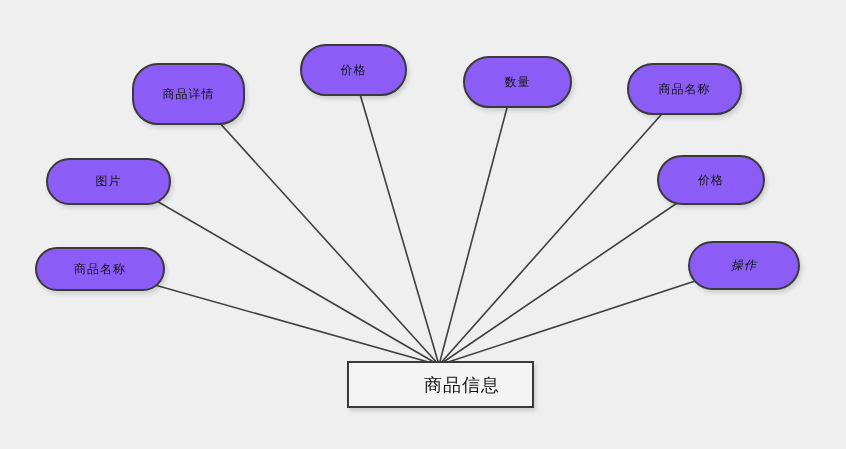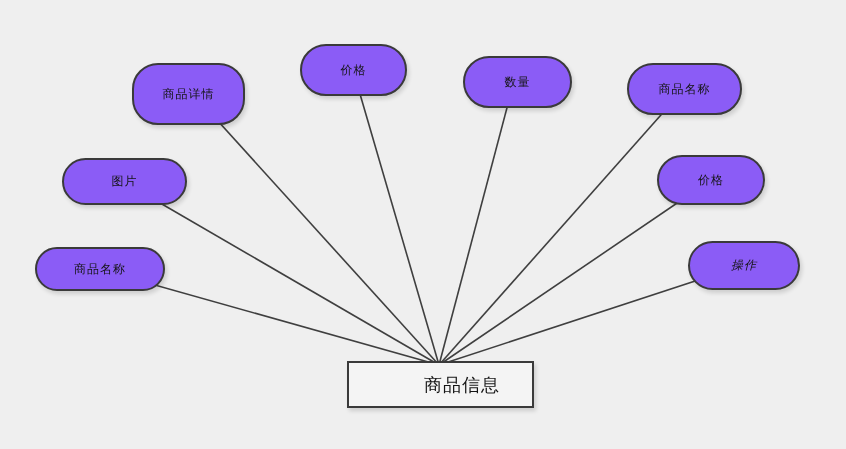--- a/index.html
+++ b/index.html
@@ -42,21 +42,21 @@
   }
   .ellipse { border-radius: 26px; }
   .entity {
     border-radius: 0;
     background: #f4f4f4;
     font-size: 18px;
     padding-left: 43px;
   }
   
   .n1 { left: 35px;  top: 247px; width: 130px; height: 44px; }
-  .n2 { left: 62px;  top: 158px; width: 125px; height: 47px; }
+  .n2 { left: 46px;  top: 158px; width: 125px; height: 47px; }
   .n3 { left: 132px; top: 63px;  width: 113px; height: 62px; justify-content: center; }
   .n4 { left: 300px; top: 44px;  width: 107px; height: 52px; }
   .n5 { left: 463px; top: 44px;  width: 109px; height: 52px; margin-top: 12px; }
   .n6 { left: 627px; top: 63px;  width: 115px; height: 52px; }
   .n7 { left: 657px; top: 155px; width: 108px; height: 50px; }
   .n8 { left: 688px; top: 241px; width: 112px; height: 49px; font-style: italic; }
   .entity { left: 347px; top: 361px; width: 187px; height: 47px; }
 </style>
 </head>
 <body>

